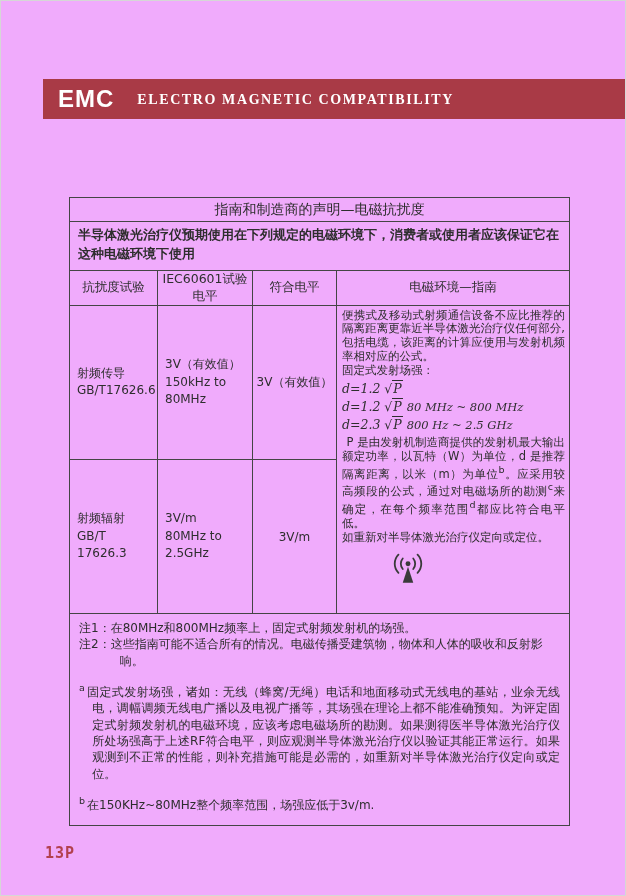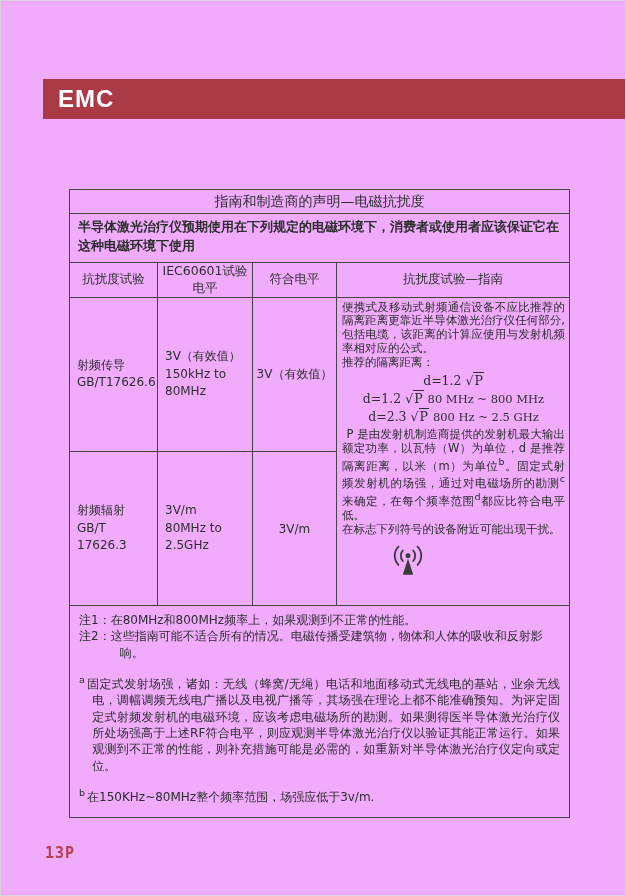--- a/index.html
+++ b/index.html
@@ -20,41 +20,41 @@
     color:#fff; font-weight:bold; font-size:24px; letter-spacing:1px;
     margin-left:15px; font-family:"Liberation Sans", sans-serif;
   }
   .banner .banner-title {
     color:#fff; font-family:"Liberation Serif", serif; font-weight:bold;
     font-size:14px; letter-spacing:1.6px; margin-left:23px; padding-top:2px;
   }
 
   
   table.emc {
-    position:absolute; left:68px; top:188px; width:500px;
+    position:absolute; left:68px; top:196px; width:500px;
     border-collapse:collapse; table-layout:fixed;
     font-size:12.5px; color:#2e2e2e;
   }
   table.emc td { border:1px solid #454545; }
 
   td.t-title { height:24px; text-align:center; font-size:14px; padding:2px; }
   td.t-intro { height:46px; padding:4px 8px 6px; line-height:1.45; vertical-align:top; font-size:13px;font-weight:bold; }
   tr.t-head td { height:30px; text-align:center; font-size:12.5px; vertical-align:middle; }
 
   td.c-test, td.c-level { vertical-align:middle; padding:4px 2px 4px 7px; font-size:12px; line-height:1.45; }
   td.c-comply { vertical-align:middle; text-align:center; font-size:12px; }
   tr.r-data1 { height:132px; }
   tr.r-data2 { height:132px; }
 
   td.guidance { vertical-align:top; padding:3px 4px 21px 5px; font-size:11.5px; line-height:1.2; }
   .guidance p { margin:0; text-align:justify; }
   .guidance p.p-indent { text-indent:0.4em; }
 
   .formula {
-    text-align:center; font-family:"DejaVu Serif", serif; 
+    font-family:"DejaVu Serif", serif; font-style:italic;
     font-size:12.5px; margin:3px 0; text-indent:0;
   }
   .formula .rad { border-top:1px solid #2e2e2e; padding:0 1px; }
   .formula .rng { font-size:11.5px;margin-top:35px; }
 
   .rad-icon-wrap { margin:7px 0 0 45px; }
 
   
   td.notes { vertical-align:top; padding:6px 9px 12px; font-size:12px; line-height:1.36; }
   .note-item { padding-left:3.4em; text-indent:-3.4em; }
@@ -67,20 +67,21 @@
     font-family:"DejaVu Sans Mono", monospace; letter-spacing:1px;
   }
 </style>
 </head>
 <body>
 
 <div class="page">
 
   <div class="banner" style="background-color: rgb(169, 58, 70);">
     <span class="logo">EMC</span>
+    <span class="banner-title">ELECTRO MAGNETIC COMPATIBILITY</span>
   </div>
 
   <table class="emc">
     <colgroup>
       <col style="width:88px">
         <col style="width:95px">
         <col style="width:84px">
         <col style="width:233px">
     </colgroup>
 
@@ -90,56 +91,56 @@
     </tr>
 
     <tr>
       <td class="t-intro" colspan="4">半导体激光治疗仪预期使用在下列规定的电磁环境下，消费者或使用者应该保证它在这种电磁环境下使用</td>
     </tr>
 
     <tr class="t-head">
       <td>抗扰度试验</td>
       <td>IEC60601试验电平</td>
       <td>符合电平</td>
-      <td>抗扰度试验—指南</td>
+      <td>电磁环境—指南</td>
     </tr>
 
     <tr class="r-data1">
       <td class="c-test">
         <div>射频传导</div>
         <div>GB/T17626.6</div>
       </td>
       <td class="c-level">
         <div>3V（有效值）</div>
         <div>150kHz to 80MHz</div>
       </td>
       <td class="c-comply">3V（有效值）</td>
 
       <td class="guidance" rowspan="2">
         <p>便携式及移动式射频通信设备不应比推荐的隔离距离更靠近半导体激光治疗仪任何部分,包括电缆，该距离的计算应使用与发射机频率相对应的公式。</p>
-        <p>推荐的隔离距离：</p>
+        <p>固定式发射场强：</p>
 
         <div class="formula">
           <span>d=1.2</span>
           <span>√</span><span class="rad">P</span>
         </div>
         <div class="formula">
           <span>d=1.2</span>
           <span>√</span><span class="rad">P</span>
           <span class="rng">80 MHz ~ 800 MHz</span>
         </div>
         <div class="formula">
           <span>d=2.3</span>
           <span>√</span><span class="rad">P</span>
           <span class="rng">800 Hz ~ 2.5 GHz</span>
         </div>
 
-        <p class="p-indent"><span>P 是由发射机制造商提供的发射机最大输出额定功率，以瓦特（W）为单位，d 是推荐隔离距离，以米（m）为单位</span><sup>b</sup><span>。固定式射频发射机的场强，通过对电磁场所的勘测</span><sup>c</sup><span>来确定，在每个频率范围</span><sup>d</sup><span>都应比符合电平低。</span></p>
+        <p class="p-indent"><span>P 是由发射机制造商提供的发射机最大输出额定功率，以瓦特（W）为单位，d 是推荐隔离距离，以米（m）为单位</span><sup>b</sup><span>。应采用较高频段的公式，通过对电磁场所的勘测</span><sup>c</sup><span>来确定，在每个频率范围</span><sup>d</sup><span>都应比符合电平低。</span></p>
 
-        <p>在标志下列符号的设备附近可能出现干扰。</p>
+        <p>如重新对半导体激光治疗仪定向或定位。</p>
 
         <div class="rad-icon-wrap">
           <svg width="42" height="37" viewBox="0 0 44 38" aria-hidden="true">
             <circle cx="22" cy="13" r="2.6" fill="#3a3a3a"></circle>
             <path d="M22 16 L27.5 33 L16.5 33 Z" fill="#3a3a3a"></path>
             <path d="M16.5 7.5 A8.5 8.5 0 0 0 16.5 18.5" fill="none" stroke="#3a3a3a" stroke-width="1.9" stroke-linecap="round"></path>
             <path d="M12 3.5 A13.5 13.5 0 0 0 12 22.5" fill="none" stroke="#3a3a3a" stroke-width="1.9" stroke-linecap="round"></path>
             <path d="M27.5 7.5 A8.5 8.5 0 0 1 27.5 18.5" fill="none" stroke="#3a3a3a" stroke-width="1.9" stroke-linecap="round"></path>
             <path d="M32 3.5 A13.5 13.5 0 0 1 32 22.5" fill="none" stroke="#3a3a3a" stroke-width="1.9" stroke-linecap="round"></path>
           </svg>
@@ -154,21 +155,21 @@
       </td>
       <td class="c-level">
         <div>3V/m</div>
         <div>80MHz to 2.5GHz</div>
       </td>
       <td class="c-comply">3V/m</td>
     </tr>
 
     <tr>
       <td class="notes" colspan="4">
-        <div class="note-item">注1：在80MHz和800MHz频率上，如果观测到不正常的性能。</div>
+        <div class="note-item">注1：在80MHz和800MHz频率上，固定式射频发射机的场强。</div>
         <div class="note-item">注2：这些指南可能不适合所有的情况。电磁传播受建筑物，物体和人体的吸收和反射影响。</div>
 
         <div class="footnote"><sup>a</sup><span>固定式发射场强，诸如：无线（蜂窝/无绳）电话和地面移动式无线电的基站，业余无线电，调幅调频无线电广播以及电视广播等，其场强在理论上都不能准确预知。为评定固定式射频发射机的电磁环境，应该考虑电磁场所的勘测。如果测得医半导体激光治疗仪所处场强高于上述RF符合电平，则应观测半导体激光治疗仪以验证其能正常运行。如果观测到不正常的性能，则补充措施可能是必需的，如重新对半导体激光治疗仪定向或定位。</span></div>
 
         <div class="footnote"><sup>b</sup><span>在150KHz~80MHz整个频率范围，场强应低于3v/m.</span></div>
       </td>
     </tr>
   </tbody>
     </table>
 

